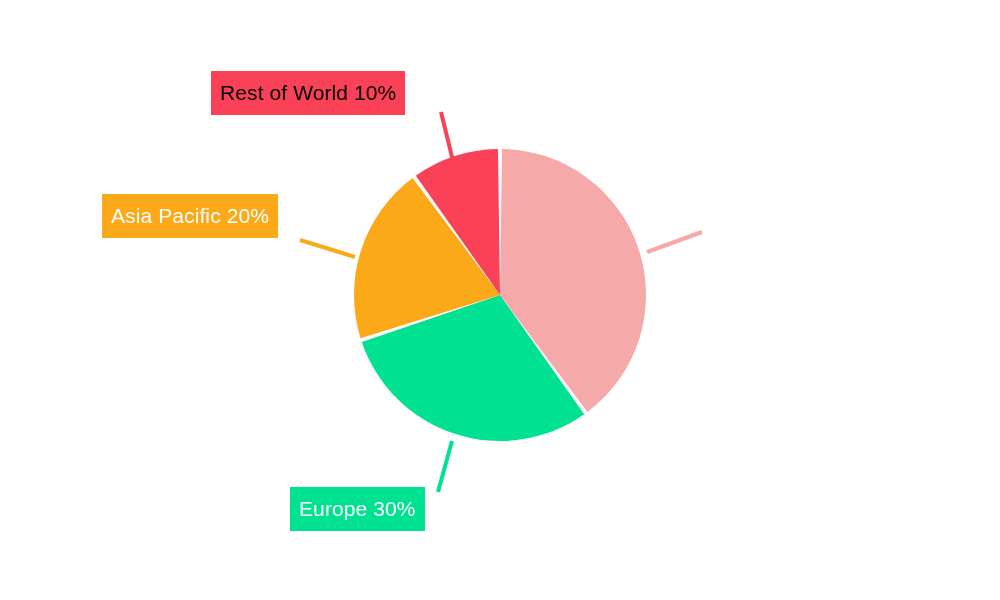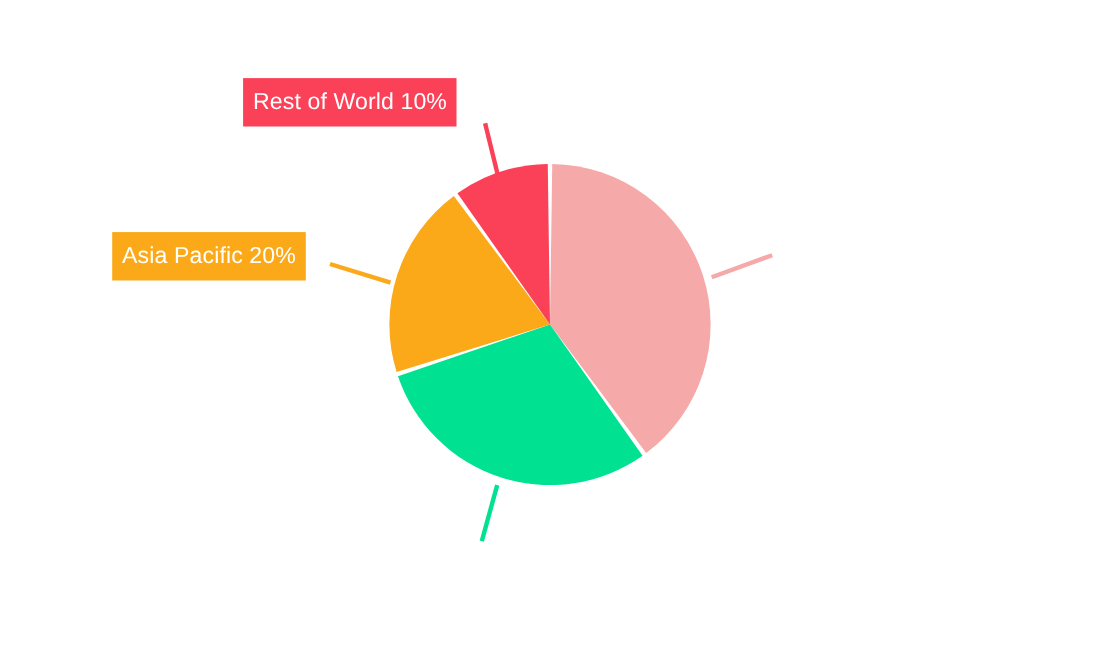--- a/index.html
+++ b/index.html
@@ -56,18 +56,19 @@
     </g>
     <g>
       <polyline fill="none" stroke-width="4" points="647,252 702,232" stroke="#F5A9A9"></polyline>
       <polyline fill="none" stroke-width="4" points="452,441 438,492" stroke="#00E291"></polyline>
       <polyline fill="none" stroke-width="4" points="355,257 300,240" stroke="#FBA919"></polyline>
       <polyline fill="none" stroke-width="4" points="453,161 441,112" stroke="#FB4158"></polyline>
     </g>
   </svg>
 
 
+  <div class="callout-label" id="label-1" style="left: 290px; top: 487px; background: rgb(0, 226, 145); color: rgb(255, 255, 255);">Europe 30%</div>
 
-  <div class="callout-label" id="label-2" style="left: 102px; top: 211px; background: rgb(251, 169, 25); color: rgb(255, 255, 255);">Asia Pacific 20%</div>
+  <div class="callout-label" id="label-2" style="left: 102px; top: 194px; background: rgb(251, 169, 25); color: rgb(255, 255, 255);">Asia Pacific 20%</div>
 
-  <div class="callout-label" id="label-3" style="left: 221px; top: 71px; background: rgb(251, 65, 88); color: #ffffff;">Rest of World 10%</div>
+  <div class="callout-label" id="label-3" style="left: 211px; top: 71px; background: rgb(251, 65, 88); color: #000000;">Rest of World 10%</div>
 
 </div>
 
 </body></html>

